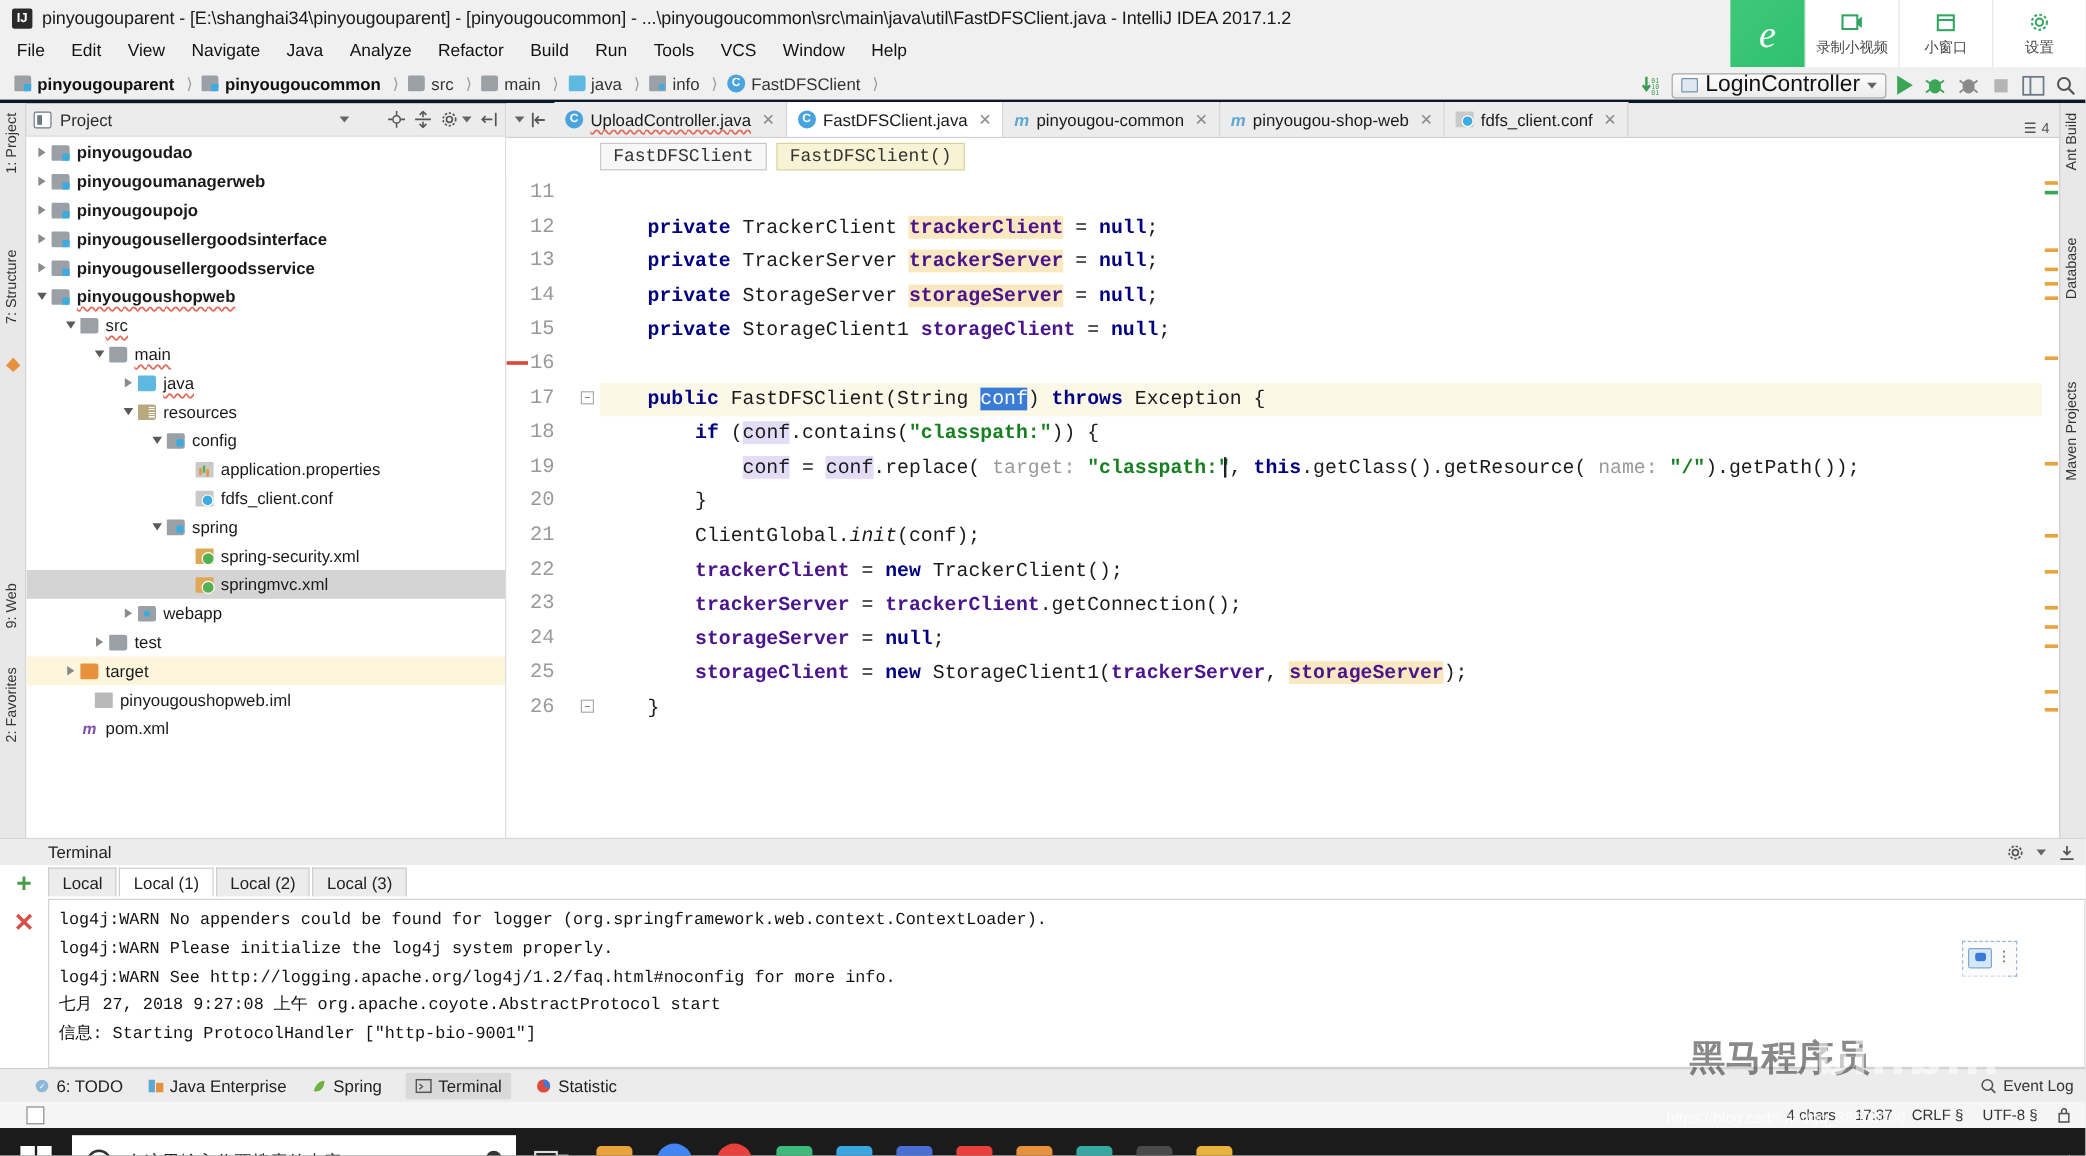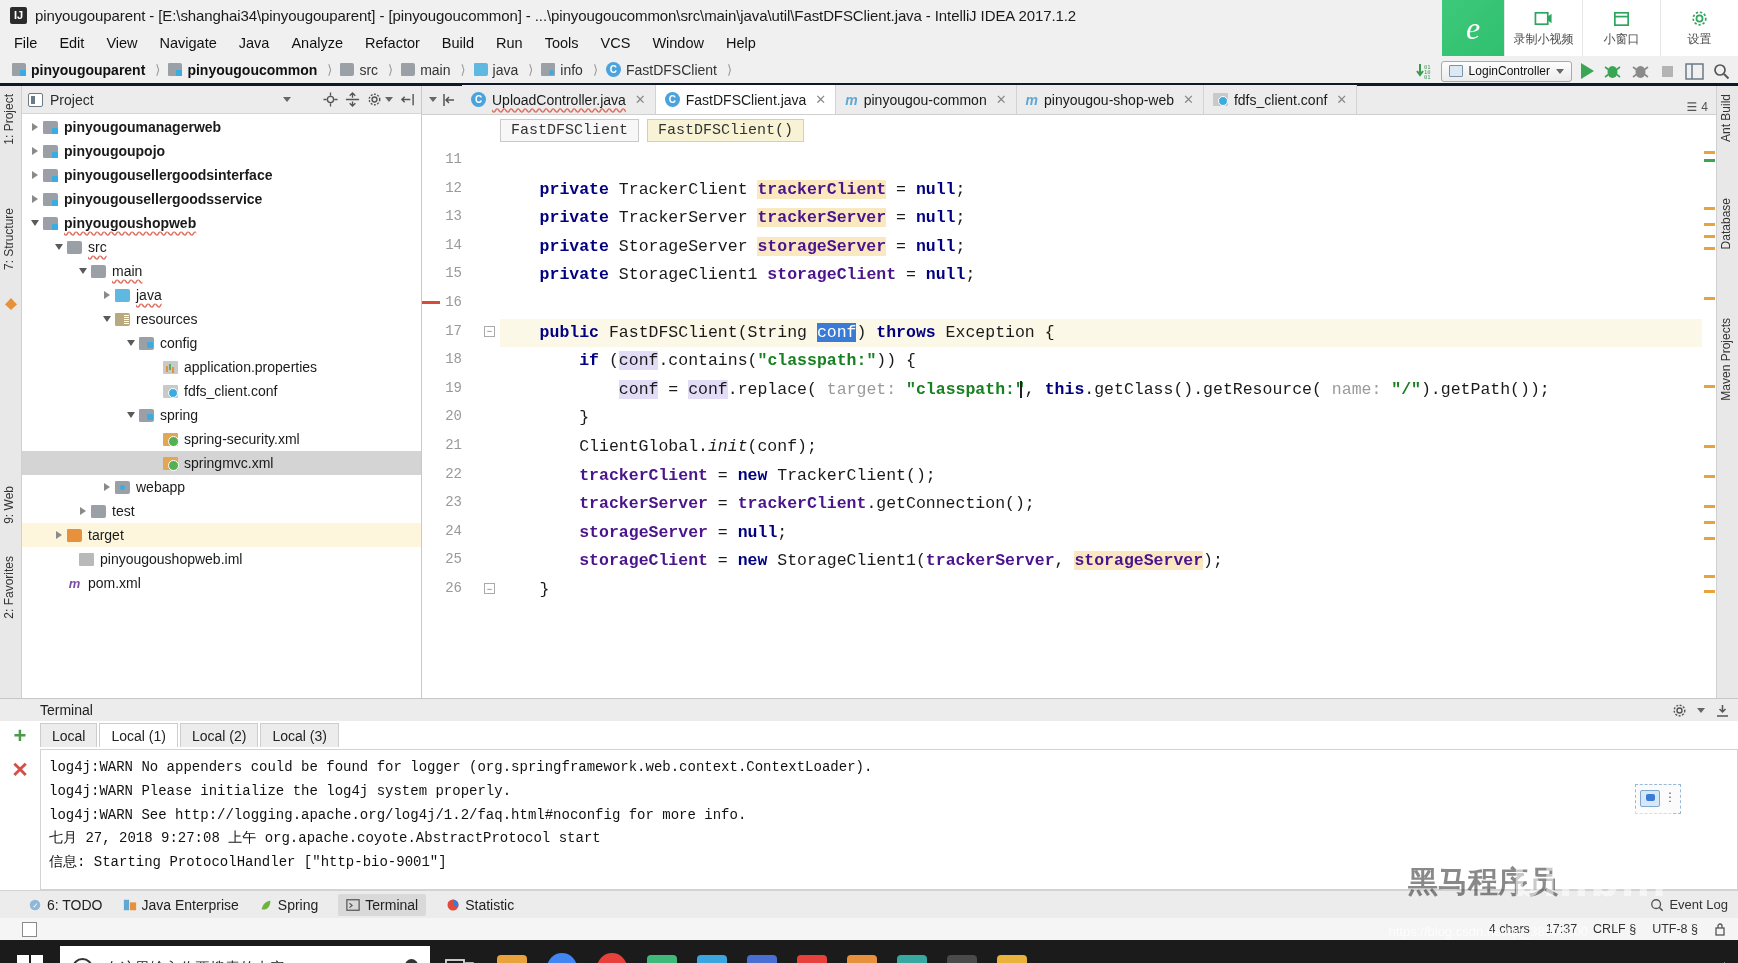--- a/index.html
+++ b/index.html
@@ -47,21 +47,21 @@
   .ic.foldb { background:#5fb8e0; border-radius:1px 2px 2px 1px; }
   .ic.foldsrc { background:#9aa0a6; border-radius:1px; }
   .ic.foldsrc:after{content:'';position:absolute;right:1px;bottom:1px;width:5px;height:5px;background:#3cabe0;border-radius:50%;}
   .ic.cls { width:15px; height:15px; border-radius:50%; background:#4aa3dd;
     color:#fff; font-size:10px; font-weight:bold; display:flex;
     align-items:center; justify-content:center; }
   .nav-right { position:absolute; right:8px; top:0; height:30px; display:flex;
     align-items:center; gap:9px; }
   .runconfig { display:flex; align-items:center; gap:6px; height:21px;
     padding:0 7px; border:1px solid #a9a9a9; border-radius:3px;
-    background:linear-gradient(#fdfdfd,#ececec); font-size:12px; color:#111; }
+    background:linear-gradient(#fdfdfd,#ececec); font-size:19px; color:#111; }
   .runconfig .rcbox { width:14px; height:12px; border:1.4px solid #7b93a8;
     background:#dce8f2; border-radius:1px; }
   .caret { width:0;height:0;border-left:4px solid transparent;
     border-right:4px solid transparent;border-top:5px solid #666; }
   .playbtn { width:0;height:0;border-top:8px solid transparent;
     border-bottom:8px solid transparent;border-left:13px solid #3aa655; }
 
   
   .body { display:flex; height:612px; }
 
@@ -140,21 +140,21 @@
 
   .bcrumb2 { height:30px; background:#fff; display:flex; align-items:center;
     padding-left:78px; gap:8px; }
   .bc2 { border:1px solid #c9c9c9; padding:2px 10px; font-size:15px;
     font-family:"Liberation Mono", monospace; color:#333; background:#f7f7f7; }
   .bc2.hl { background:#f7f3d4; border-color:#d9d2a0; }
 
   .codearea { flex:1; display:flex; position:relative; overflow:hidden; }
   .gutter { width:78px; background:#fff; position:relative; flex:none;
     border-right:none; }
-  .gnum { position:absolute; right:38px; font-size:14px; color:#999;
+  .gnum { position:absolute; right:38px; font-size:17px; color:#999;
     font-family:"Liberation Mono", monospace; }
   .code { flex:1; position:relative; font-family:"Liberation Mono", monospace;
     font-size:16.5px; color:#1a1a1a; overflow:hidden; white-space:pre; }
   .cline { position:absolute; left:0; white-space:pre; line-height:28.6px; }
   .kw { color:#000080; font-weight:bold; }
   .str { color:#178020; font-weight:bold; }
   .fld { color:#4a148c; font-weight:bold; }
   .hint { color:#9a9a9a; }
   .ital { font-style:italic; }
   .hl-orange { background:#fae8c0; }
@@ -403,20 +403,27 @@
         <svg class="htool" viewBox="0 0 16 16">
           <path d="M14 2 V14 M2 8 H11 M5 5 L2 8 L5 11" stroke="#555" stroke-width="1.5" fill="none"></path>
         </svg>
       </div>
       <div class="tree" id="tree">
           <div class="trow" style="padding-left: 4px;">
             <span class="tw">
               <span class="arrow-r"></span>
             </span>
             <span class="ficon f-mod"></span>
+            <span class="tlabel b">pinyougoudao</span>
+          </div>
+          <div class="trow" style="padding-left: 4px;">
+            <span class="tw">
+              <span class="arrow-r"></span>
+            </span>
+            <span class="ficon f-mod"></span>
             <span class="tlabel b">pinyougoumanagerweb</span>
           </div>
           <div class="trow" style="padding-left: 4px;">
             <span class="tw">
               <span class="arrow-r"></span>
             </span>
             <span class="ficon f-mod"></span>
             <span class="tlabel b">pinyougoupojo</span>
           </div>
           <div class="trow" style="padding-left: 4px;">

